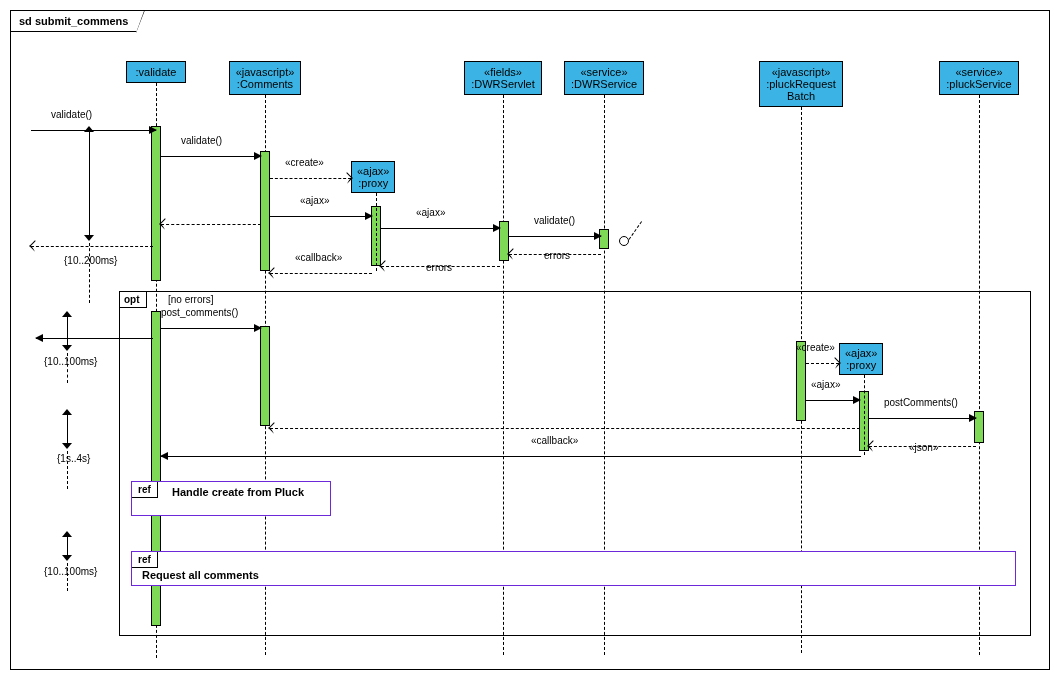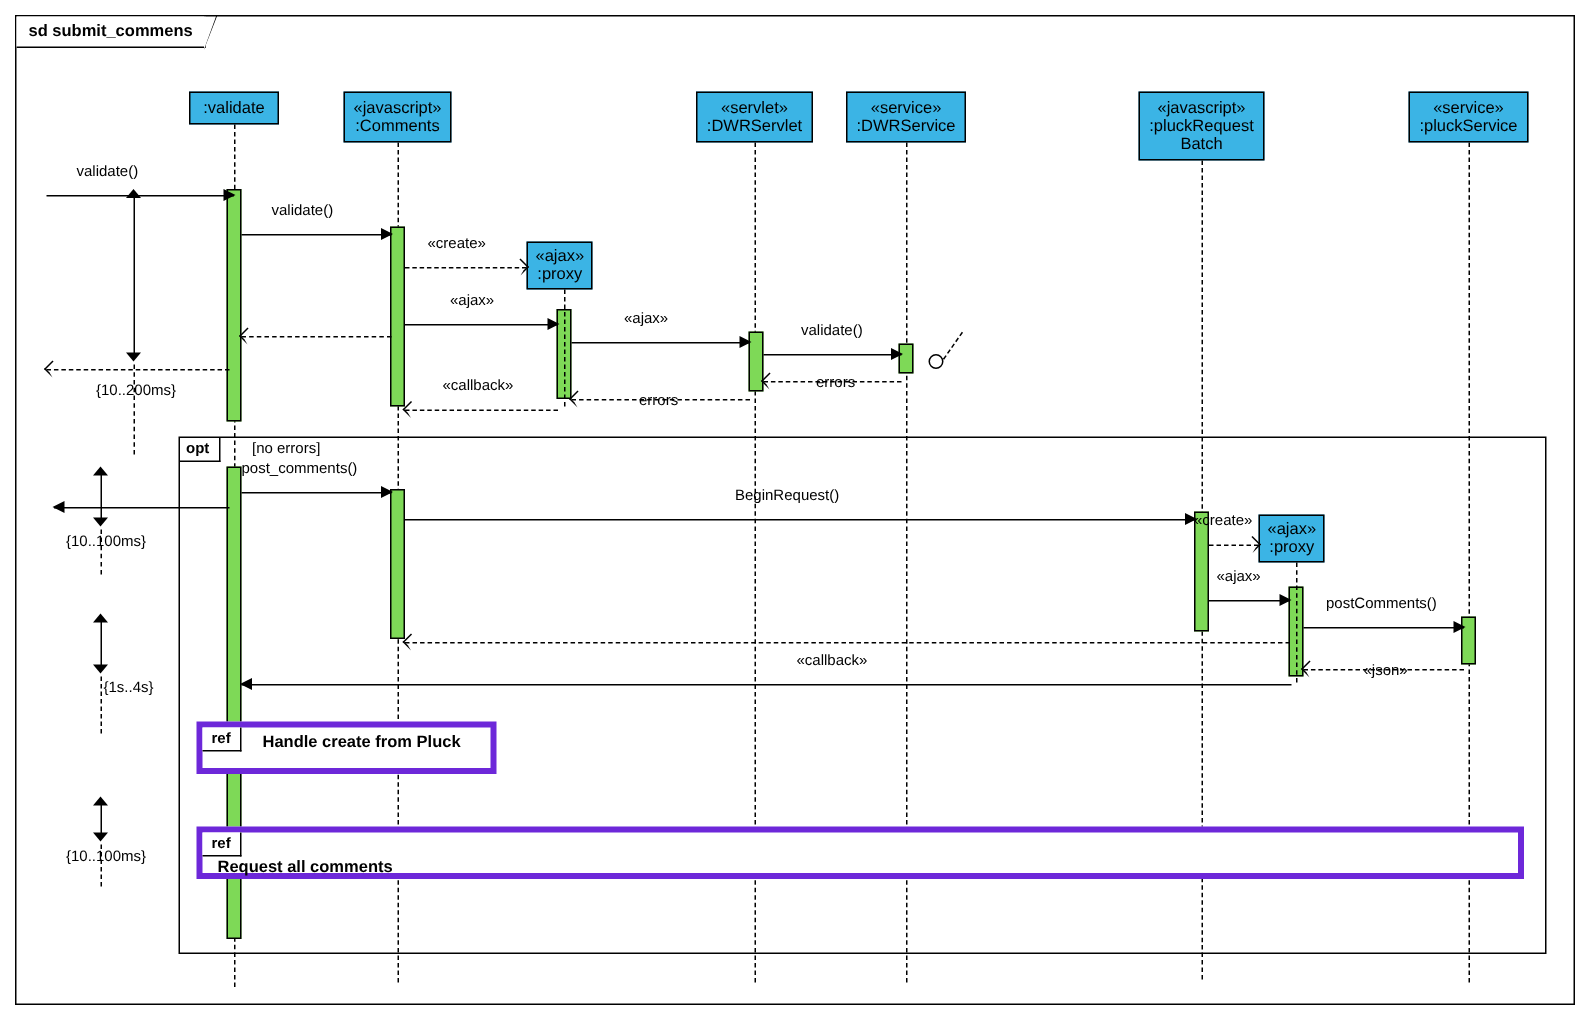--- a/index.html
+++ b/index.html
@@ -21,21 +21,21 @@
 .arrow-l { position: absolute; left: -1px; top: 50%; margin-top: -4px; width: 0; height: 0; border-right: 8px solid #000; border-top: 4px solid transparent; border-bottom: 4px solid transparent; }
 .arrow-l.open { border-right: none; width: 8px; height: 8px; border-top: 1px solid #000; border-left: 1px solid #000; transform: rotate(-45deg); margin-top: -4px; left: 0; }
 .created-obj { position: absolute; background: #3bb4e5; border: 1px solid #000; padding: 3px 5px; text-align: center; }
 .note { position: absolute; background: #fff; border: 1px solid #000; padding: 4px; font-size: 10px; }
 .note::after { content: ''; position: absolute; top: 0; right: 0; width: 10px; height: 10px; background: linear-gradient(135deg, transparent 50%, #000 50%, #000 52%, #fff 52%); }
 .note-anchor { position: absolute; border-top: 1px dashed #000; }
 .note-dot { position: absolute; width: 10px; height: 10px; border: 1px solid #000; border-radius: 50%; background: #fff; }
 .opt-frame { position: absolute; border: 1px solid #000; }
 .opt-label { position: absolute; top: 0; left: 0; background: #fff; border: 1px solid #000; border-top: none; border-left: none; padding: 2px 6px 2px 4px; font-weight: bold; font-size: 10px; }
 .guard { position: absolute; font-size: 10px; }
-.ref-frame { position: absolute; border: 4px solid #6d28d9; background: #fff; }
+.ref-frame { position: absolute; border: 1px solid #6d28d9; background: #fff; }
 .ref-label { position: absolute; top: 0; left: 0; border: 1px solid #000; border-top: none; border-left: none; padding: 2px 6px; font-weight: bold; font-size: 10px; background: #fff; }
 .ref-text { position: absolute; left: 40px; top: 4px; font-size: 11px; font-weight: bold; }
 .timing { position: absolute; font-size: 10px; }
 .timing-line { position: absolute; border-left: 1px dashed #000; width: 0; }
 .dbl-arrow { position: absolute; }
 .dbl-arrow::before, .dbl-arrow::after { content: ''; position: absolute; left: 0; width: 10px; height: 6px; }
 .dbl-arrow::before { top: 0; border-left: 5px solid transparent; border-right: 5px solid transparent; border-bottom: 6px solid #000; width:0; height:0; }
 .dbl-arrow::after { bottom: 0; border-left: 5px solid transparent; border-right: 5px solid transparent; border-top: 6px solid #000; width:0; height:0; }
 .dbl-arrow-line { position: absolute; left: 5px; top: 3px; bottom: 3px; border-left: 1px solid #000; width: 0; }
 </style>
@@ -56,21 +56,21 @@
   </div>
   <div class="lifeline" style="left:214px; width:80px">
     <div class="lifeline-head">
       <div>«javascript»</div>
       <div>:Comments</div>
     </div>
     <div class="lifeline-line" style="height:560px"></div>
   </div>
   <div class="lifeline" style="left:452px; width:80px">
     <div class="lifeline-head">
-      <div>«servlet»</div>
+      <div>«fields»</div>
       <div>:DWRServlet</div>
     </div>
     <div class="lifeline-line" style="height:560px"></div>
   </div>
   <div class="lifeline" style="left:553px; width:80px">
     <div class="lifeline-head">
       <div>«service»</div>
       <div>:DWRService</div>
     </div>
     <div class="lifeline-line" style="height:560px"></div>
@@ -185,25 +185,20 @@
 
   <div class="msg" style="left:150px; top:310px; width:100px">
     <div class="msg-label" style="left:0px">post_comments()</div>
     <div class="msg-line" style="left:0; right:0"></div>
       <div class="arrow-r"></div>
   </div>
   <div class="msg" style="left:25px; top:320px; width:117px">
     <div class="msg-line" style="left:0; right:0"></div>
       <div class="arrow-l"></div>
   </div>
-  <div class="msg" style="left:259px; top:328px; width:527px">
-    <div class="msg-label" style="left:220px">BeginRequest()</div>
-    <div class="msg-line" style="left:0; right:0"></div>
-      <div class="arrow-r"></div>
-  </div>
   <div class="msg" style="left:795px; top:345px; width:33px">
     <div class="msg-label" style="left:-10px">«create»</div>
     <div class="msg-line dashed" style="left:0; right:0"></div>
       <div class="arrow-r open"></div>
   </div>
   <div class="msg" style="left:795px; top:382px; width:54px">
     <div class="msg-label" style="left:5px">«ajax»</div>
     <div class="msg-line" style="left:0; right:0"></div>
       <div class="arrow-r"></div>
   </div>
@@ -229,21 +224,21 @@
 
   <div class="dbl-arrow" style="left:51px; top:300px; height:40px">
       <div class="dbl-arrow-line"></div>
     </div>
   <div class="timing" style="left:33px; top:345px">{10..100ms}</div>
   <div class="timing-line" style="left:56px; top:342px; height:30px"></div>
 
   <div class="dbl-arrow" style="left:51px; top:398px; height:40px">
       <div class="dbl-arrow-line"></div>
     </div>
-  <div class="timing" style="left:58px; top:442px">{1s..4s}</div>
+  <div class="timing" style="left:46px; top:442px">{1s..4s}</div>
   <div class="timing-line" style="left:56px; top:440px; height:38px"></div>
 
   <div class="ref-frame" style="left:120px; top:470px; width:200px; height:35px">
     <div class="ref-label">ref</div>
     <div class="ref-text">Handle create from Pluck</div>
   </div>
 
   <div class="dbl-arrow" style="left:51px; top:520px; height:30px">
       <div class="dbl-arrow-line"></div>
     </div>

